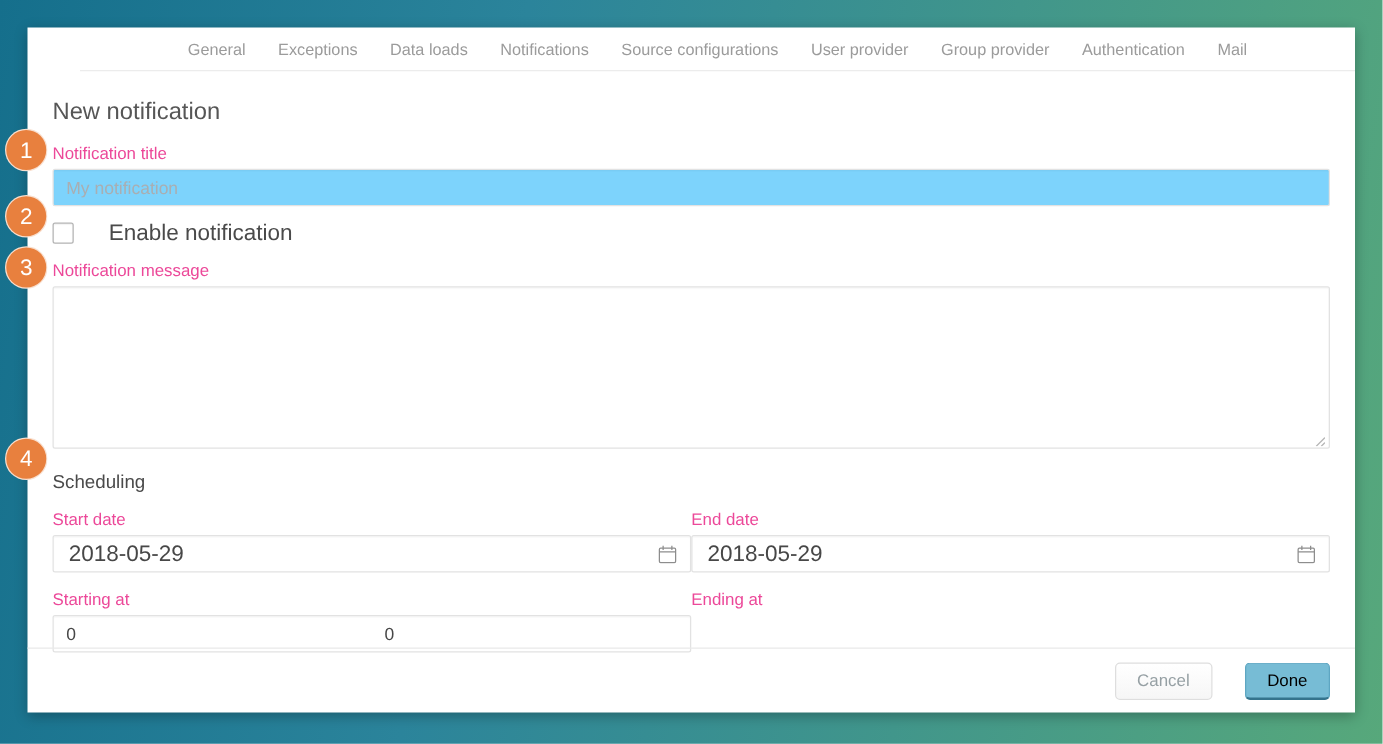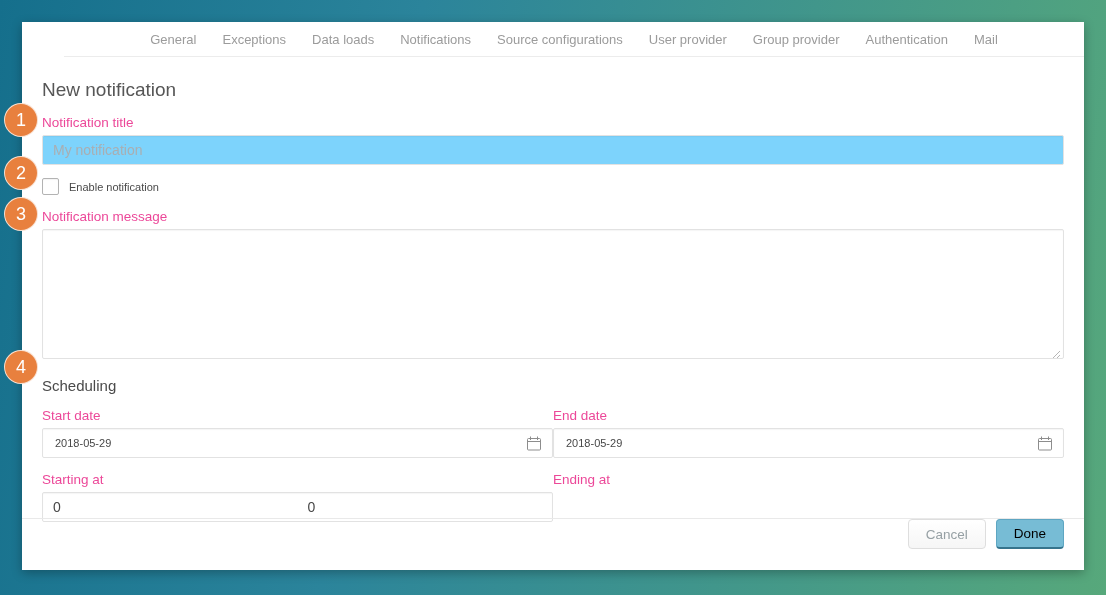--- a/index.html
+++ b/index.html
@@ -27,51 +27,51 @@
     box-sizing:border-box;width:100%;height:30px;border:1px solid #e2e2e2;border-radius:2px;
     padding:0 10px;font-size:14px;color:#474747;font-family:"Liberation Sans",sans-serif;
     box-shadow:inset 0 1px 1px rgba(0,0,0,.04);outline:none;background:#7dd3fc;
   }
   .text-input::placeholder{color:#a9aeb2;opacity:1;}
   .checkbox-row{display:flex;align-items:center;margin-top:13px;height:17px;}
   .checkbox{
     width:15px;height:15px;border:1px solid #b3b3b3;border-radius:2px;background:#fff;
     box-shadow:inset 0 1px 1px rgba(0,0,0,.05);cursor:pointer;flex:0 0 auto;
   }
-  .checkbox-label{font-size:11px;color:#4a4a4a;margin-left:10px;}
+  .checkbox-label{font-size:18px;color:#4a4a4a;margin-left:28px;}
   .textarea-wrap{position:relative;margin-top:0;}
   textarea.message{
     box-sizing:border-box;display:block;width:100%;height:130px;resize:none;
     border:1px solid #e2e2e2;border-radius:2px;padding:6px 10px;
     font-family:"Liberation Sans",sans-serif;font-size:14px;color:#474747;
     box-shadow:inset 0 1px 1px rgba(0,0,0,.04);outline:none;
   }
   .resize-handle{position:absolute;right:4px;bottom:5px;width:10px;height:10px;cursor:nwse-resize;}
   .section-title{font-size:15px;font-weight:400;color:#4a4a4a;margin:18px 0 0 0;}
   .sched-grid{display:grid;grid-template-columns:1fr 1fr;}
   .date-input{
     box-sizing:border-box;height:30px;border:1px solid #e2e2e2;border-radius:2px;background:#fff;
     box-shadow:inset 0 1px 1px rgba(0,0,0,.04);
     display:flex;align-items:center;padding:0 10px;
   }
-  .date-value{flex:1;font-size:11px;color:#474747;border:none;outline:none;background:transparent;
+  .date-value{flex:1;font-size:18px;color:#474747;border:none;outline:none;background:transparent;
     font-family:"Liberation Sans",sans-serif;min-width:0;}
   .cal-btn{border:none;background:none;padding:0;margin:0;display:flex;align-items:center;cursor:pointer;}
   .time-row{
     box-sizing:border-box;height:30px;border:1px solid #e2e2e2;border-radius:2px;background:#fff;
     box-shadow:inset 0 1px 1px rgba(0,0,0,.04);display:flex;align-items:center;
   }
   .time-cell{
     width:50%;height:100%;border:none;outline:none;background:transparent;padding:0 0 0 10px;
     font-size:14px;color:#474747;font-family:"Liberation Sans",sans-serif;box-sizing:border-box;
   }
   
   .footer{
     position:absolute;left:0;right:0;bottom:0;height:52px;border-top:1px solid #e9e9e9;
-    display:flex;align-items:flex-start;justify-content:flex-end;gap:10px;padding:0 20px;box-sizing:border-box;
+    display:flex;align-items:center;justify-content:flex-end;gap:26px;padding:13px 20px;box-sizing:border-box;
   }
   .btn{height:30px;padding:0 17px;border-radius:4px;font-size:13.5px;cursor:pointer;
     font-family:"Liberation Sans",sans-serif;}
   .btn-cancel{
     background:linear-gradient(#ffffff,#f6f6f6);border:1px solid #dedede;color:#96a0a4;
   }
   .btn-done{
     background:#77bcd5;border:1px solid #5ea6c2;border-bottom:2px solid #35748d;color:#000000;
   }
   

